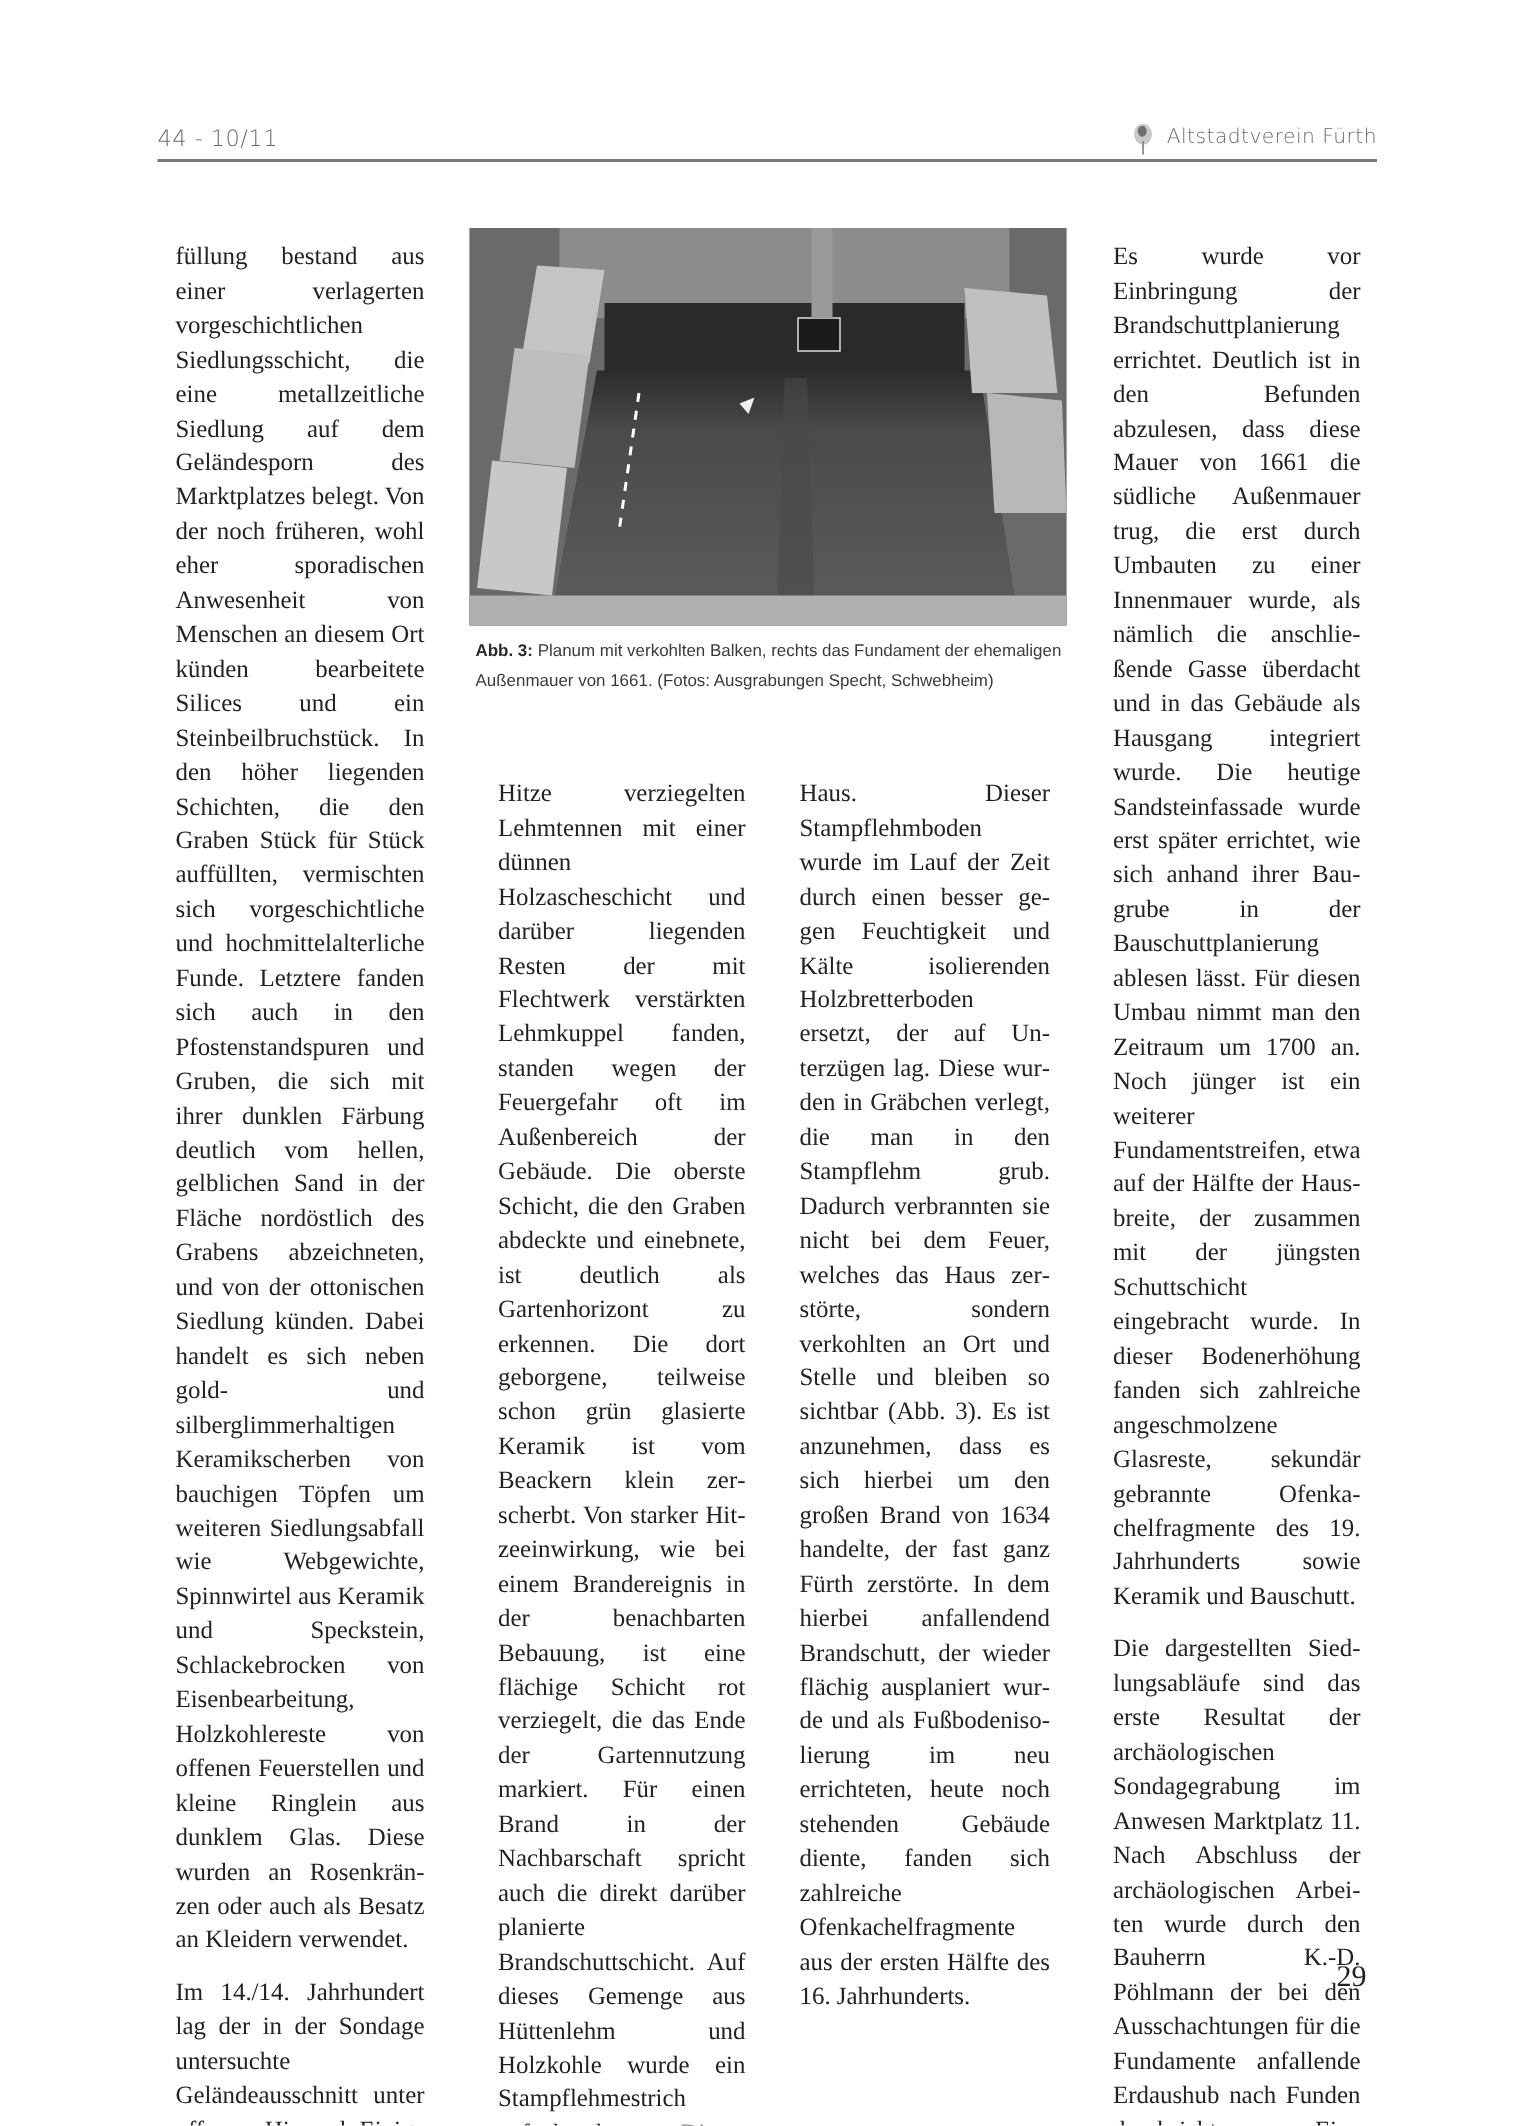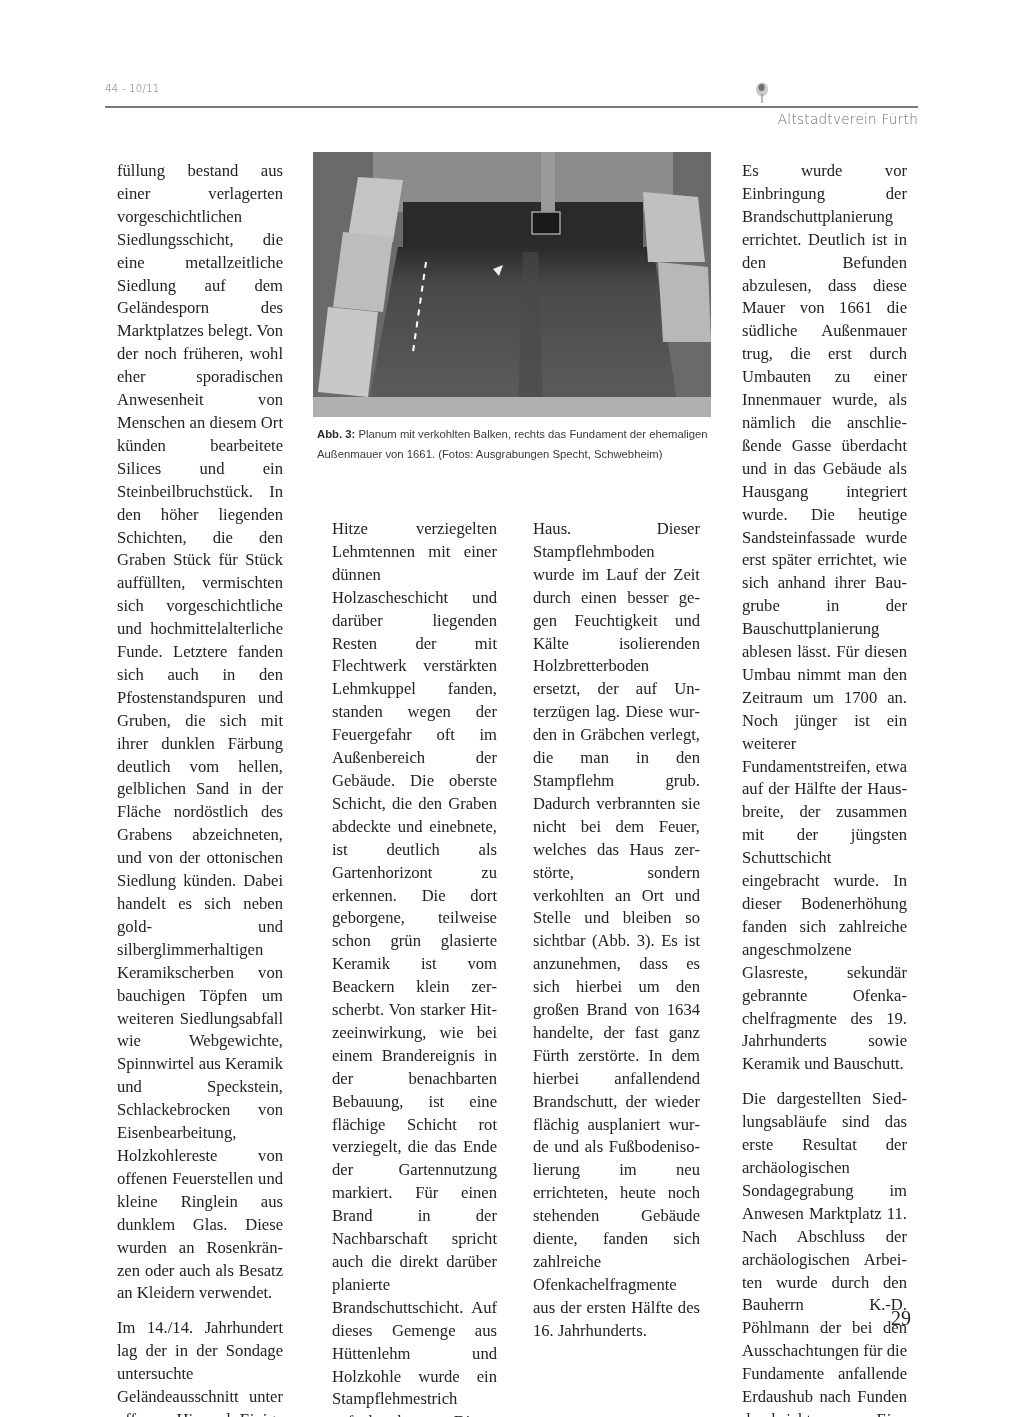--- a/index.html
+++ b/index.html
@@ -1,19 +1,19 @@
 <!DOCTYPE html>
 <html><head>
 <meta charset="utf-8">
 <style>
   html, body { margin:0; padding:0; background:#ffffff; }
   body { width:1024px; height:1417px; position:relative; overflow:hidden; color:#1e1e1e; }
   .header { position:absolute; left:105px; top:83px; width:813px; height:22px; }
-  .issue { position:absolute; left:0; top:0; font-family:"DejaVu Sans", sans-serif; font-size:10px; color:#6b6b6b; letter-spacing:0.3px; font-weight:300; }
-  .publisher { position:absolute; right:0; top:0; font-family:"DejaVu Sans", sans-serif; font-size:13.5px; color:#6b6b6b; letter-spacing:0.3px; font-weight:300;margin-top:28px; }
+  .issue { position:absolute; left:0; top:0; font-family:"DejaVu Sans", sans-serif; font-size:15px; color:#6b6b6b; letter-spacing:0.3px; font-weight:300; }
+  .publisher { position:absolute; right:0; top:0; font-family:"DejaVu Sans", sans-serif; font-size:13.5px; color:#6b6b6b; letter-spacing:0.3px; font-weight:300; }
   .logo { position:absolute; right:148px; top:-1px; width:16px; height:22px; }
   .rule { position:absolute; left:105px; top:106px; width:813px; height:2px; background:#7a7a7a; }
   .col { position:absolute; font-family:"Liberation Serif", serif; font-size:16.6px; line-height:22.9px; color:#222; text-align:justify; hyphens:manual; }
   .col p { margin:12px; }
   .col1 { left:105px; top:148px; width:190px; }
   .col2 { left:320px; top:506px; width:189px; }
   .col3 { left:521px; top:506px; width:191px; }
   .col4 { left:730px; top:148px; width:189px; }
   .photo { position:absolute; left:313px; top:152px; width:398px; height:265px; overflow:hidden; background:#5a5a5a; }
   .caption { position:absolute; left:317px; top:425px; width:396px; font-family:Liberation Sans, sans-serif; font-size:11.3px; line-height:19.5px; color:#3a3a3a; }

